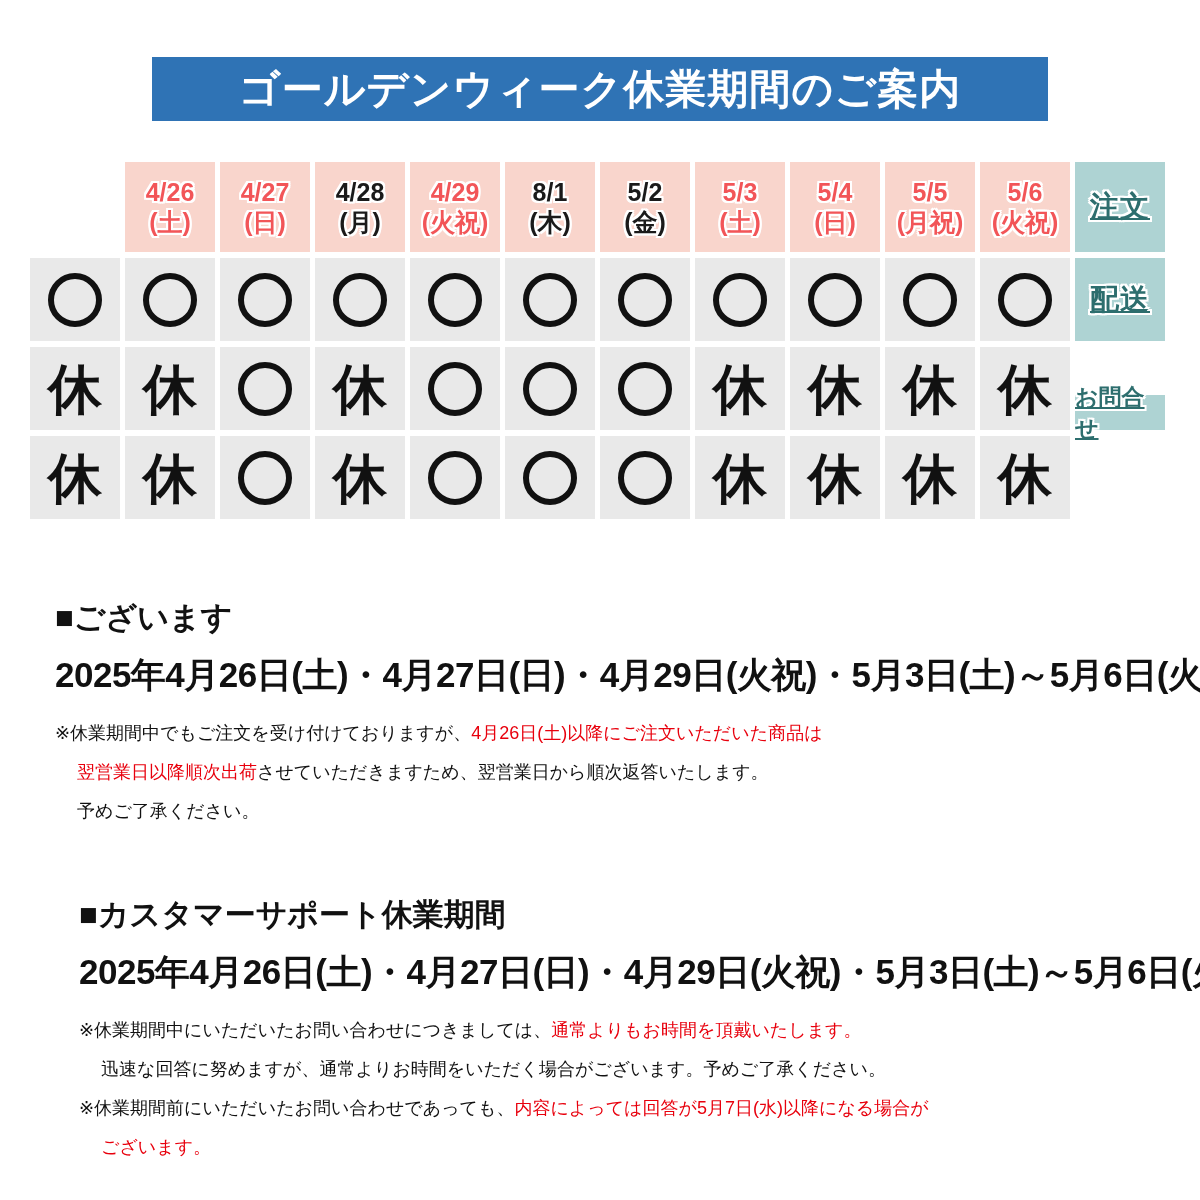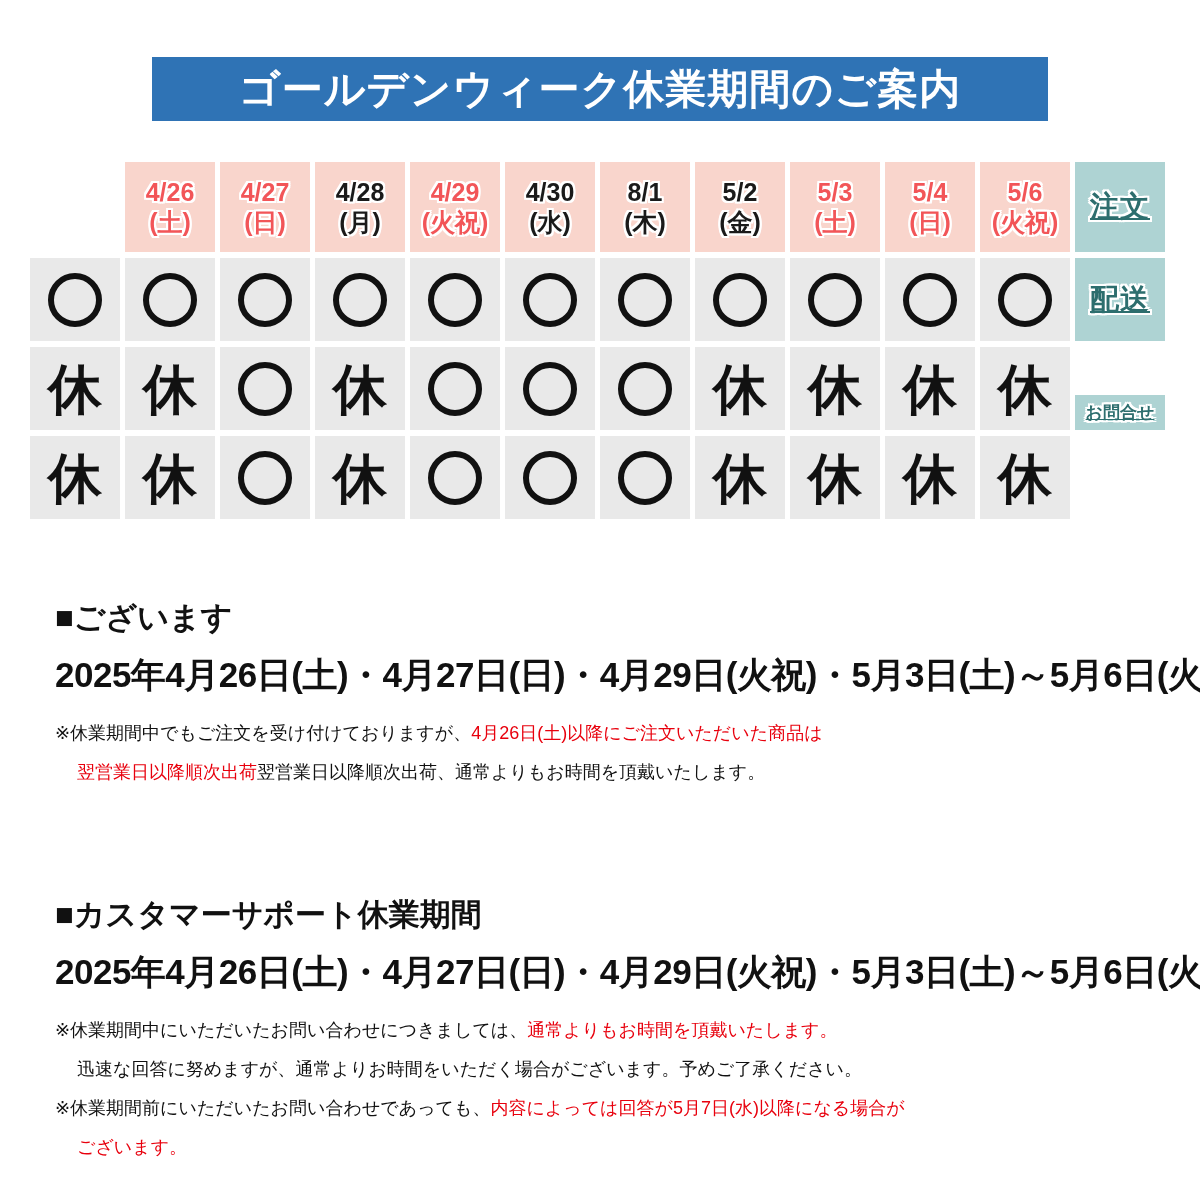--- a/index.html
+++ b/index.html
@@ -40,36 +40,36 @@
     display:flex; flex-direction:column; align-items:center; justify-content:center;
     font-weight:bold; font-size:25px; line-height:1.2;
     color:var(--weekday-text); text-align:center;
   }
   .dhead.holiday { color:var(--holiday-text); }
   .rlabel {
     background:var(--row-label-bg); color:var(--row-label-text);
     font-weight:bold; font-size:29px; letter-spacing:1px;
     display:flex; align-items:center; justify-content:center;text-decoration:underline;
   }
-  .rlabel.small { font-size:17px; letter-spacing:0;margin-top:48px; }
+  .rlabel.small { font-size:23px; letter-spacing:0;margin-top:48px; }
   .cell {
     background:var(--cell-bg);
     display:flex; align-items:center; justify-content:center;
   }
   .open-circle {
     width:54px; height:54px; border:6px solid var(--mark-black); border-radius:50%;
   }
   .closed-mark {
     font-size:54px; font-weight:bold; color:var(--mark-black); line-height:1;
   }
 
   
   .sec { position:absolute; left:55px; width:1120px; }
   .sec-shipping { top:597px; }
-  .sec-support  { top:894px; }
+  .sec-support  { top:894px;margin-left:24px; }
   .sec-heading { font-size:31px; font-weight:bold; margin-bottom:13px; white-space:nowrap; }
   .sec-period  { font-size:35px; font-weight:bold; margin-bottom:15px; white-space:nowrap; letter-spacing:-0.5px; }
   .note { font-size:18px; line-height:39px; white-space:nowrap; }
   .note.indent { padding-left:22px; }
   .red { color:var(--note-red); }
 </style>
 </head>
 <body>
 
 <div class="canvas">
@@ -90,38 +90,38 @@
       </div>
       <div class="dhead outline-w">
         <span>4/28</span>
         <span>(月)</span>
       </div>
       <div class="dhead outline-w holiday">
         <span>4/29</span>
         <span>(火祝)</span>
       </div>
       <div class="dhead outline-w">
-        <span>4/30</span>
-        <span>(水)</span>
-      </div>
-      <div class="dhead outline-w">
         <span>8/1</span>
         <span>(木)</span>
       </div>
       <div class="dhead outline-w">
         <span>5/2</span>
         <span>(金)</span>
       </div>
       <div class="dhead outline-w holiday">
         <span>5/3</span>
         <span>(土)</span>
       </div>
       <div class="dhead outline-w holiday">
         <span>5/4</span>
         <span>(日)</span>
+      </div>
+      <div class="dhead outline-w holiday">
+        <span>5/5</span>
+        <span>(月祝)</span>
       </div>
       <div class="dhead outline-w holiday">
         <span>5/6</span>
         <span>(火祝)</span>
       </div>
       <div class="rlabel outline-w">注文</div>
       <div class="cell">
         <div class="open-circle"></div>
       </div>
       <div class="cell">
@@ -222,21 +222,22 @@
       <div class="cell">
         <span class="closed-mark">休</span>
       </div>
     </div>
 
   <section class="sec sec-shipping">
     <h2 class="sec-heading">■ございます</h2>
     <p class="sec-period">2025年4月26日(土)・4月27日(日)・4月29日(火祝)・5月3日(土)～5月6日(火祝)</p>
     <div class="sec-notes">
         <p class="note"><span class="">※休業期間中でもご注文を受け付けておりますが、</span><span class="red">4月26日(土)以降にご注文いただいた商品は</span></p>
-        <p class="note indent"><span class="red">翌営業日以降順次出荷</span><span class="">翌営業日以降順次出荷、通常よりもお時間を頂戴いたします。</span></p>
+        <p class="note indent"><span class="red">翌営業日以降順次出荷</span><span class="">させていただきますため、翌営業日から順次返答いたします。</span></p>
+        <p class="note indent"><span class="">予めご了承ください。</span></p>
       </div>
   </section>
 
   <section class="sec sec-support">
     <h2 class="sec-heading">■カスタマーサポート休業期間</h2>
     <p class="sec-period">2025年4月26日(土)・4月27日(日)・4月29日(火祝)・5月3日(土)～5月6日(火祝)</p>
     <div class="sec-notes">
         <p class="note"><span class="">※休業期間中にいただいたお問い合わせにつきましては、</span><span class="red">通常よりもお時間を頂戴いたします。</span></p>
         <p class="note indent"><span class="">迅速な回答に努めますが、通常よりお時間をいただく場合がございます。予めご了承ください。</span></p>
         <p class="note"><span class="">※休業期間前にいただいたお問い合わせであっても、</span><span class="red">内容によっては回答が5月7日(水)以降になる場合が</span></p>

